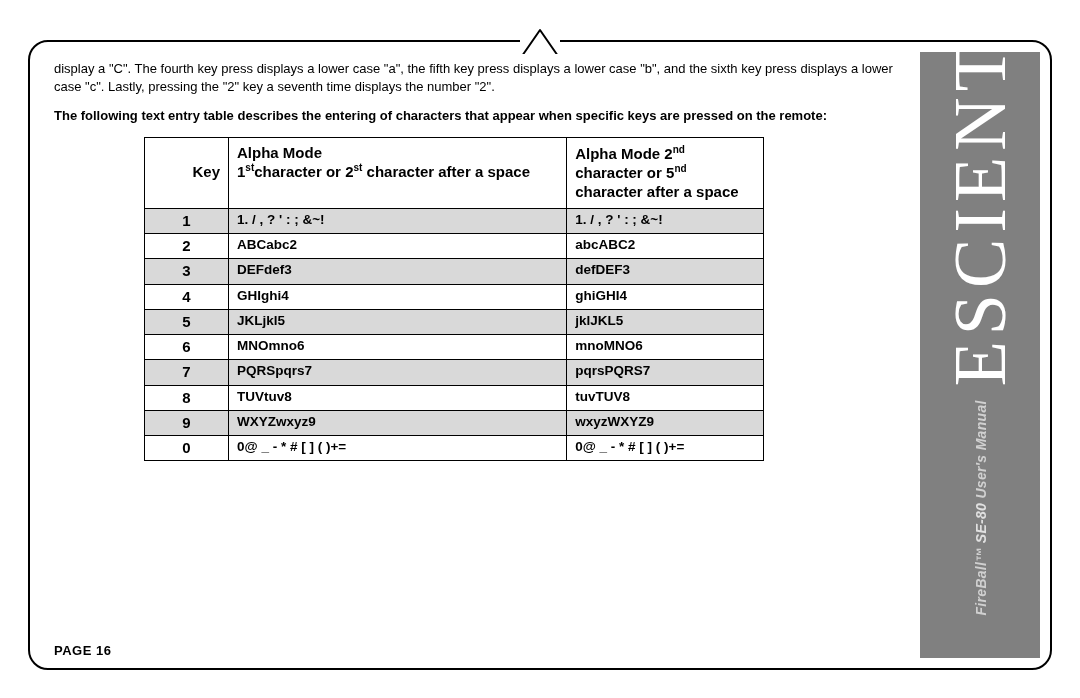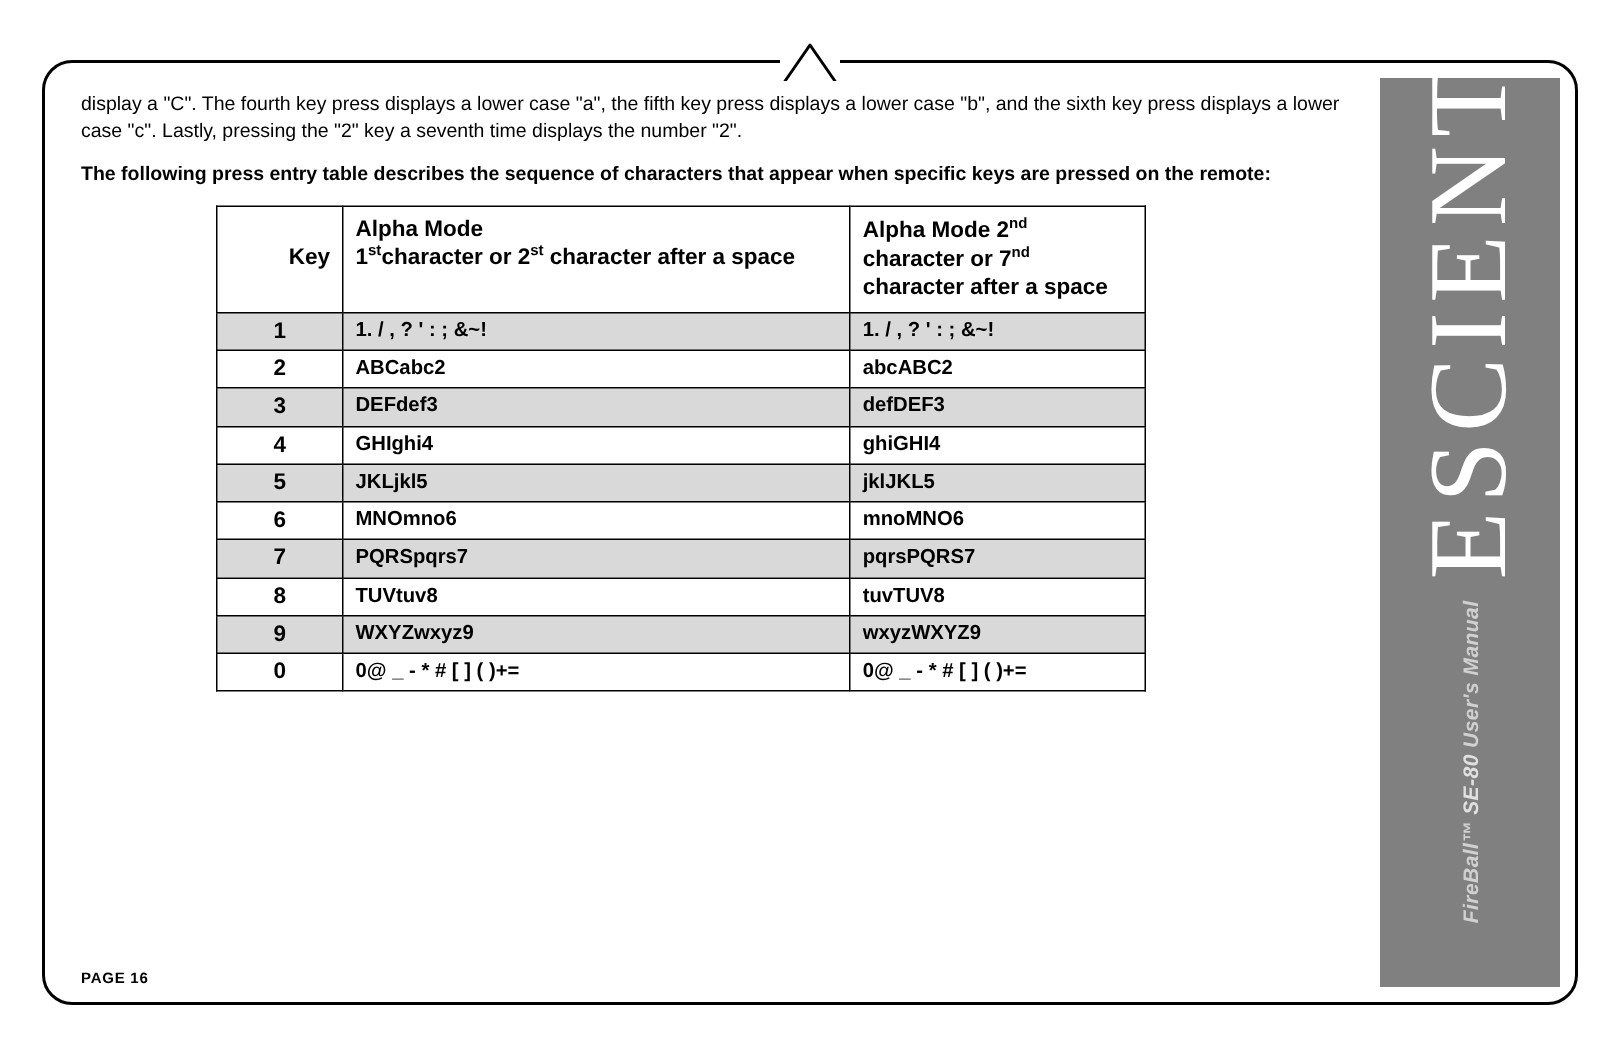--- a/index.html
+++ b/index.html
@@ -116,21 +116,21 @@
   table.entry thead th.keycol { vertical-align: middle; text-align: right; width: 84px; }
   table.entry thead th .sup { font-size: 10px; vertical-align: super; }
   table.entry tbody td.keycell { text-align: center; font-weight: bold; font-size: 15px; }
   table.entry tbody td.valcell { font-weight: bold; }
   table.entry tbody tr.shade td { background: #d9d9d9; }
   .page-num {
     position: absolute;
     left: 54px;
     bottom: 40px;
     font-weight: bold;
-    font-size: 10px;
+    font-size: 13px;
     letter-spacing: 0.5px;
   }
 </style>
 </head>
 <body>
 
 <div class="page">
 
   <div class="outer-frame"></div>
 
@@ -150,38 +150,38 @@
       </span>
       <span class="brand">
         <span>ESCIENT</span>
           <sup class="reg">®</sup>
       </span>
     </div>
   </div>
 
   <div class="content">
     <p class="para">display a "C".  The fourth key press displays a lower case "a", the fifth key press displays a lower case "b", and the sixth key press displays a lower case "c".  Lastly, pressing the "2" key a seventh time displays the number "2".</p>
-    <p class="para bold">The following press entry table describes the sequence of characters that appear when specific keys are pressed on the remote:</p>
+    <p class="para bold">The following text entry table describes the entering of characters that appear when specific keys are pressed on the remote:</p>
 
     <table class="entry">
       <thead>
         <tr>
           <th class="keycol">Key</th>
           <th>
             <span>Alpha Mode</span><br>
             <span>
               <span>1</span><span class="sup">st</span><span>character or 2</span><span class="sup">st</span><span> character after a space</span>
             </span>
           </th>
           <th>
             <span>
               <span>Alpha Mode 2</span><span class="sup">nd</span>
             </span><br>
             <span>
-              <span>character or 7</span><span class="sup">nd</span>
+              <span>character or 5</span><span class="sup">nd</span>
             </span><br>
             <span>character after a space</span>
           </th>
         </tr>
       </thead>
       <tbody>
         <tr class="shade">
           <td class="keycell">1</td>
           <td class="valcell">1. / , ? ' : ; &amp;~!</td>
           <td class="valcell">1. / , ? ' : ; &amp;~!</td>

